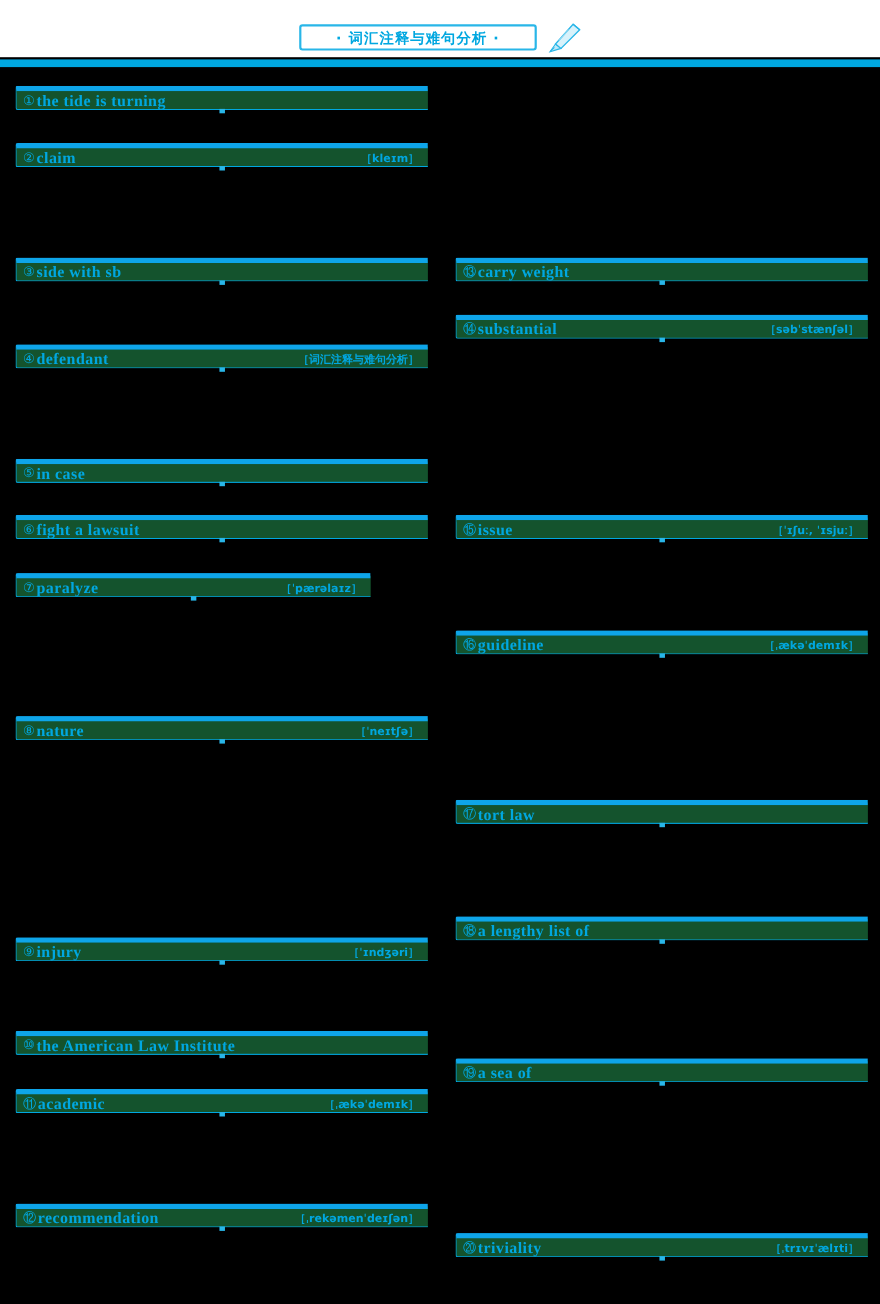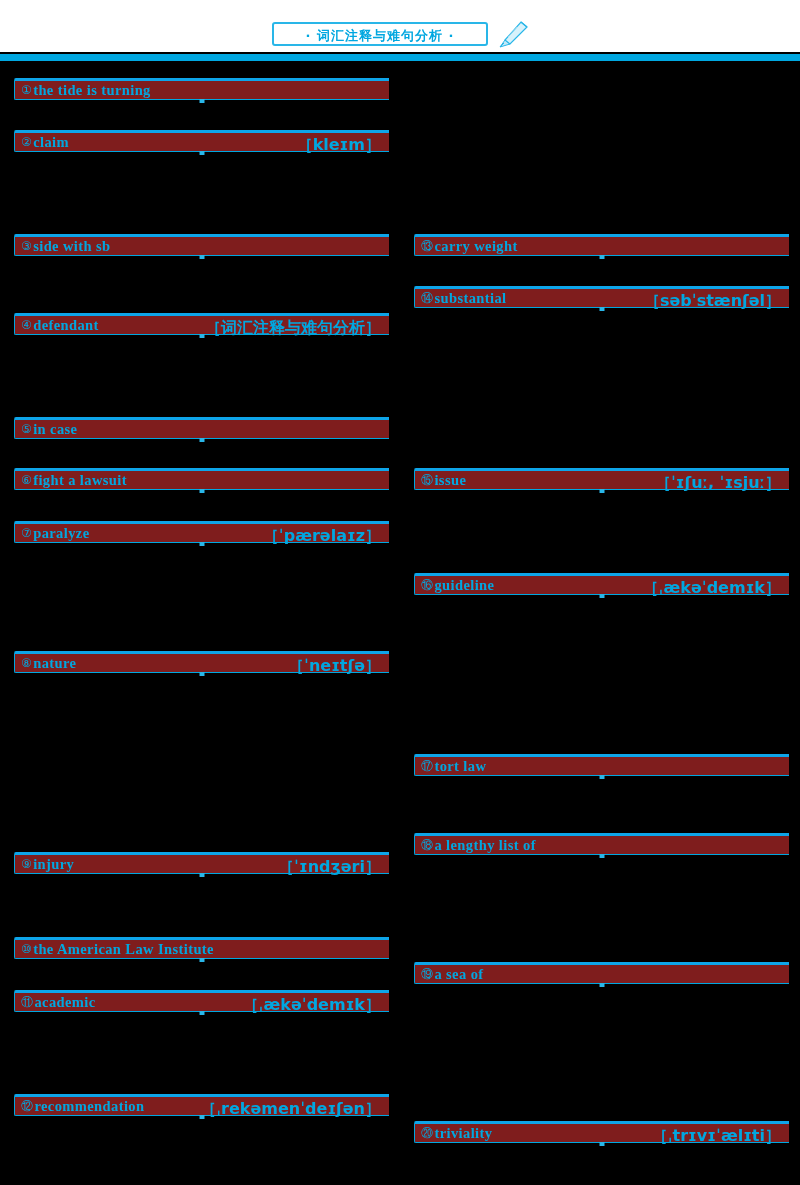--- a/index.html
+++ b/index.html
@@ -29,40 +29,40 @@
   }
 
   
   .col{position:absolute;top:70px;width:375px;}
   .col-left{left:14px;}
   .col-right{left:414px;}
 
   
   .entry{
     position:absolute;height:22px;box-sizing:border-box;
-    background:#7f1d1d;
-    border-top:3px solid #0ea5e9;
+    background:#14532d;
+    border-top:5px solid #0ea5e9;
     border-bottom:1px solid #00a7e0;
     border-left:1px solid #00a7e0;
     border-radius:2px 0 0 2px;
     text-align:right;
   }
   .entry .word{
     position:absolute;left:6px;top:1px;
     color:#00a7e0;font-size:14.5px;font-weight:bold;
     font-family:"Liberation Serif", serif;
     white-space:nowrap;letter-spacing:.4px;
   }
   .entry .num{
     font-family:"DejaVu Sans", sans-serif;font-size:12px;font-weight:normal;
     margin-right:1px;position:relative;top:-1px;
   }
   .entry .phon{
     position:absolute;right:8px;top:2px;
-    color:#00a7e0;font-size:16px;font-weight:bold;
+    color:#00a7e0;font-size:10px;font-weight:bold;
     font-family:"DejaVu Sans", sans-serif;white-space:nowrap;
   }
   .entry .tick{
     position:absolute;left:50%;bottom:-4px;width:5px;height:4px;background:#29b6e8;
     transform:translateX(-50%);
   }
 
   
   .entry::after{
     content:"";position:absolute;right:-1px;top:-1px;bottom:-1px;width:2px;background:transparent;
@@ -106,21 +106,21 @@
         <span class="tick"></span>
       </div>
       <div class="entry" style="top: 347px; left: 0px; width: 375px;">
         <div class="word"><span class="num">⑤</span>in case</div>
         <span class="tick"></span>
       </div>
       <div class="entry" style="top: 398px; left: 0px; width: 375px;">
         <div class="word"><span class="num">⑥</span>fight a lawsuit</div>
         <span class="tick"></span>
       </div>
-      <div class="entry" style="top: 451px; left: 0px; width: 375px;">
+      <div class="entry" style="top: 451px; left: 0px; width: 323px;">
         <div class="word"><span class="num">⑦</span>paralyze</div>
         <div class="phon">［ˈpærəlaɪz］</div>
         <span class="tick"></span>
       </div>
       <div class="entry" style="top: 581px; left: 0px; width: 375px;">
         <div class="word"><span class="num">⑧</span>nature</div>
         <div class="phon">［ˈneɪtʃə］</div>
         <span class="tick"></span>
       </div>
       <div class="entry" style="top: 738px; left: 0px; width: 375px; margin-top: 44px;">
@@ -156,21 +156,21 @@
       <div class="entry" style="top: 398px; left: 0px; width: 375px;">
         <div class="word"><span class="num">⑮</span>issue</div>
         <div class="phon">［ˈɪʃuː, ˈɪsjuː］</div>
         <span class="tick"></span>
       </div>
       <div class="entry" style="top: 503px; left: 0px; width: 375px;">
         <div class="word"><span class="num">⑯</span>guideline</div>
         <div class="phon">［ˌækəˈdemɪk］</div>
         <span class="tick"></span>
       </div>
-      <div class="entry" style="top: 684px; left: 0px; width: 375px;">
+      <div class="entry" style="top: 657px; left: 0px; width: 375px;">
         <div class="word"><span class="num">⑰</span>tort law</div>
         <span class="tick"></span>
       </div>
       <div class="entry" style="top: 763px; left: 0px; width: 375px;">
         <div class="word"><span class="num">⑱</span>a lengthy list of</div>
         <span class="tick"></span>
       </div>
       <div class="entry" style="top: 892px; left: 0px; width: 375px;">
         <div class="word"><span class="num">⑲</span>a sea of</div>
         <span class="tick"></span>

